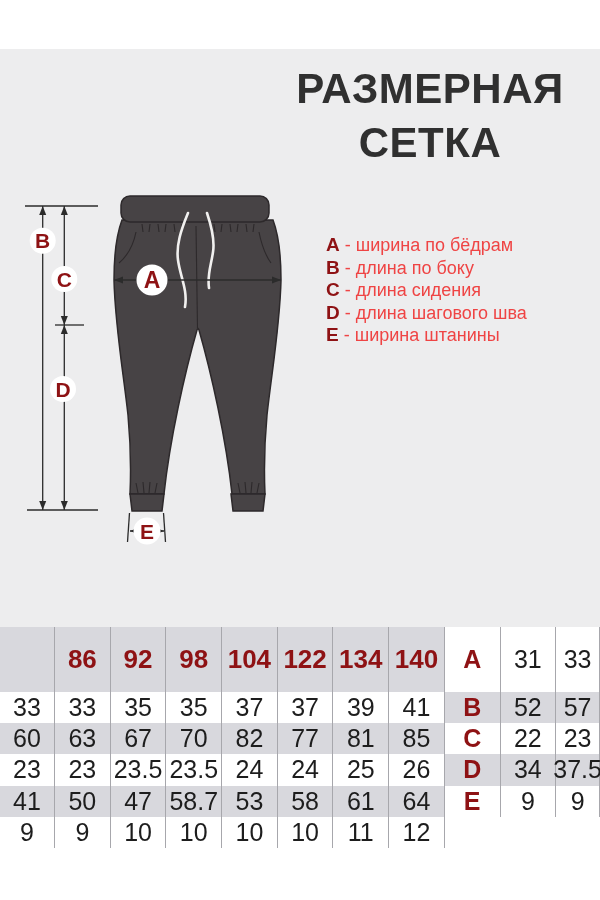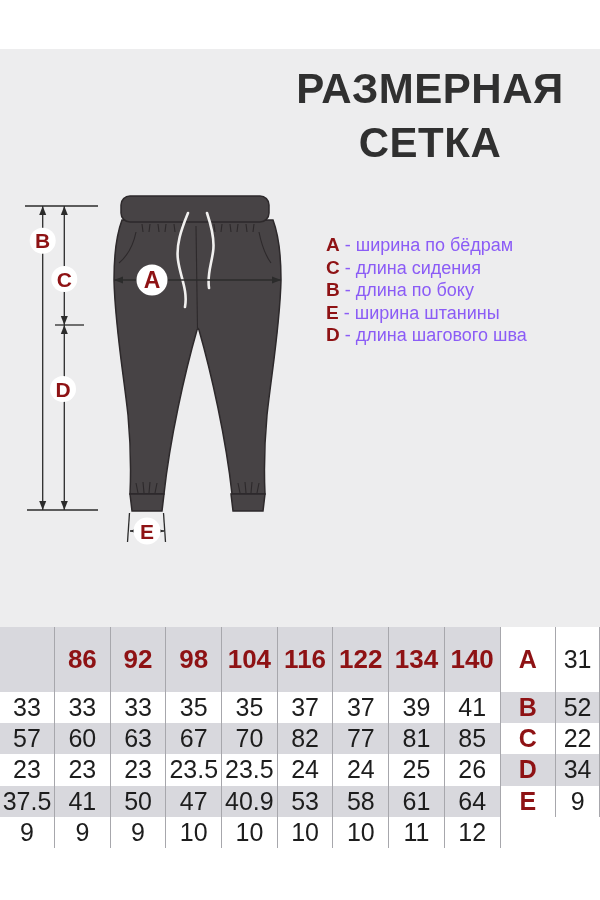--- a/index.html
+++ b/index.html
@@ -16,21 +16,21 @@
     position:absolute;top:62px;left:258px;width:344px;
     text-align:center;font-weight:bold;font-size:42px;line-height:54px;
     color:#303030;letter-spacing:.5px;
   }
   .legend{
     position:absolute;top:234px;left:326px;width:270px;
     font-size:18px;line-height:21.6px;color:#1d1d1d;
   }
   .legend-row{white-space:nowrap;}
   .legend-letter{font-weight:bold;color:#8e1214;font-size:19px;}
-  .legend-text{color:#8b5cf6;}
+  .legend-text{color:#ef4444;}
   svg text{font-family:"Liberation Sans", sans-serif;}
 
   .size-table{
     position:absolute;top:627px;left:0;width:600px;height:221px;
     display:grid;
     grid-template-columns:55px repeat(9,55.7px) 43.9px;
     grid-template-rows:65px repeat(5,31.2px);
     background:#ffffff;overflow:hidden;
   }
   .c{
@@ -117,34 +117,33 @@
     <text x="63" y="216.5" text-anchor="middle" font-size="21" font-weight="bold" fill="#8e1214">D</text>
     <circle cx="152" cy="100" r="15.5" fill="#ffffff"></circle>
     <text x="152" y="108.2" text-anchor="middle" font-size="23" font-weight="bold" fill="#8e1214">A</text>
     <circle cx="147" cy="351" r="13.5" fill="#ffffff"></circle>
     <text x="147" y="358.5" text-anchor="middle" font-size="21" font-weight="bold" fill="#8e1214">E</text>
   </g>
 </svg>
 
 <div class="legend">
   <div class="legend-row"><span class="legend-letter">A</span> <span class="legend-text">- ширина по бёдрам</span></div>
+  <div class="legend-row"><span class="legend-letter">B</span> <span class="legend-text">- длина по боку</span></div>
   <div class="legend-row"><span class="legend-letter">C</span> <span class="legend-text">- длина сидения</span></div>
-  <div class="legend-row"><span class="legend-letter">B</span> <span class="legend-text">- длина по боку</span></div>
+  <div class="legend-row"><span class="legend-letter">D</span> <span class="legend-text">- длина шагового шва</span></div>
   <div class="legend-row"><span class="legend-letter">E</span> <span class="legend-text">- ширина штанины</span></div>
-  <div class="legend-row"><span class="legend-letter">D</span> <span class="legend-text">- длина шагового шва</span></div>
 </div>
 
 <div class="size-table">
 
   <div class="c h"></div>
   <div class="c h">86</div>
   <div class="c h">92</div>
   <div class="c h">98</div>
   <div class="c h">104</div>
-  <div class="c h">116</div>
   <div class="c h">122</div>
   <div class="c h">134</div>
   <div class="c h">140</div>
 
   <div class="c rl">A</div>
   <div class="c">31</div>
   <div class="c">33</div>
   <div class="c">33</div>
   <div class="c">33</div>
   <div class="c">35</div>
@@ -177,21 +176,21 @@
   <div class="c">24</div>
   <div class="c">25</div>
   <div class="c">26</div>
 
   <div class="c rl alt">D</div>
   <div class="c alt">34</div>
   <div class="c alt">37.5</div>
   <div class="c alt">41</div>
   <div class="c alt">50</div>
   <div class="c alt">47</div>
-  <div class="c alt">40.9</div>
+  <div class="c alt">58.7</div>
   <div class="c alt">53</div>
   <div class="c alt">58</div>
   <div class="c alt">61</div>
   <div class="c alt">64</div>
 
   <div class="c rl">E</div>
   <div class="c">9</div>
   <div class="c">9</div>
   <div class="c">9</div>
   <div class="c">9</div>

